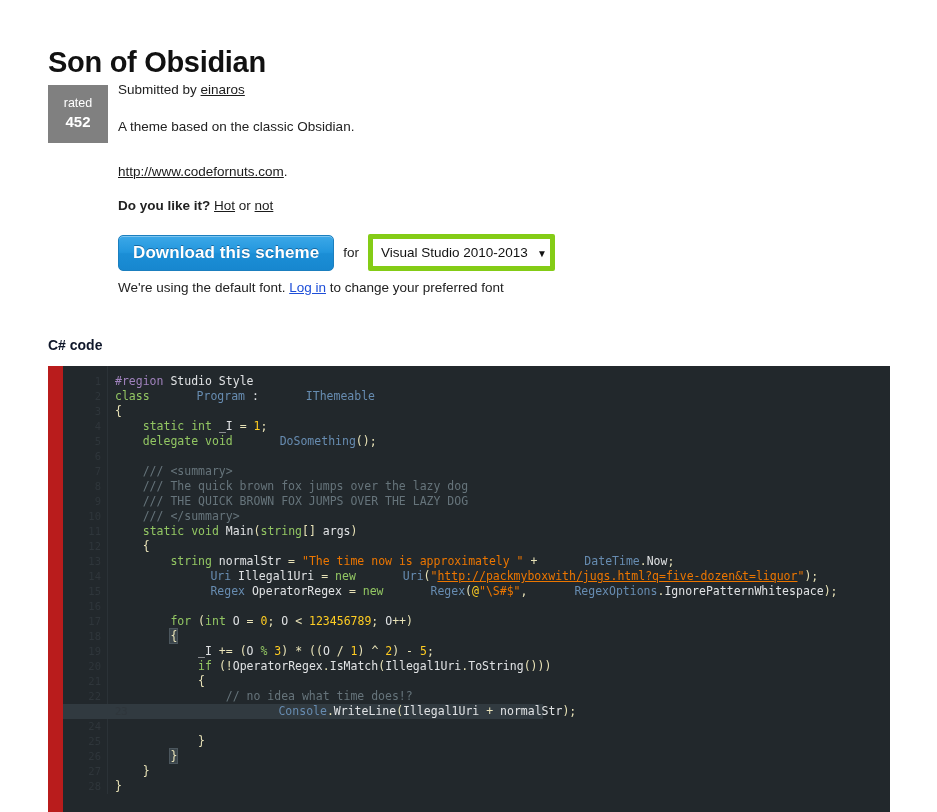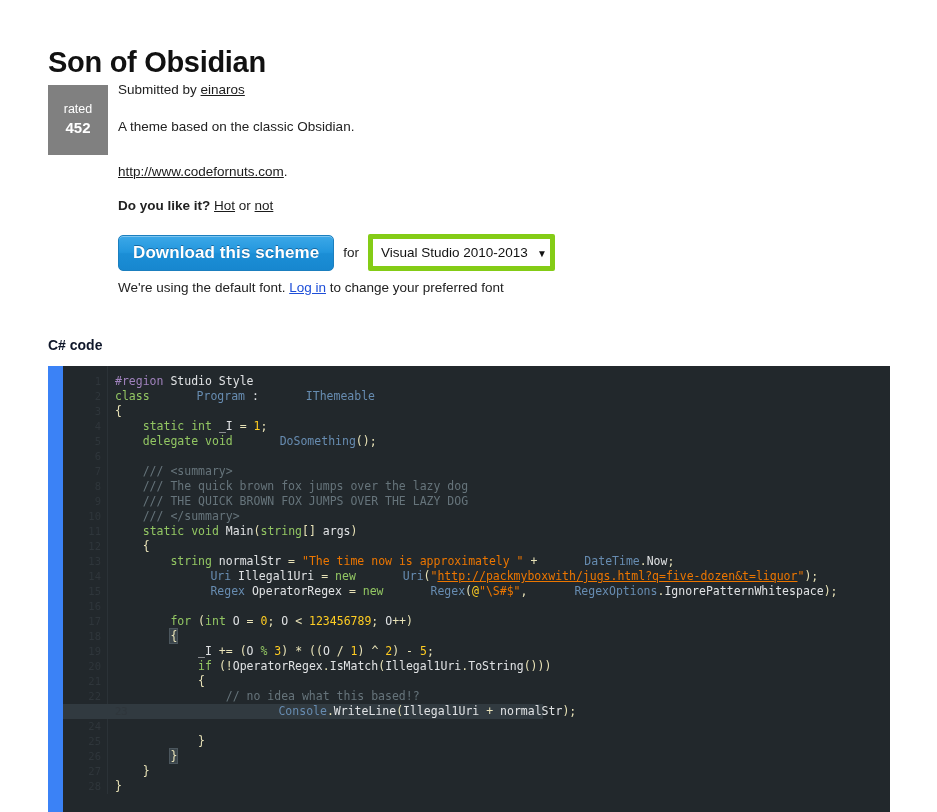--- a/index.html
+++ b/index.html
@@ -15,21 +15,21 @@
   
   .scheme-title {
     position: absolute; left: 48px; top: 25px;
     font-size: 29px; font-weight: bold; color: #111; letter-spacing: -0.3px;
     line-height: 36px;
   }
 
   
   .rating-badge {
     position: absolute; left: 48px; top: 85px;
-    width: 60px; height: 70px;
+    width: 60px; height: 58px;
     background: #808080; color: #ffffff;
     display: flex; flex-direction: column; align-items: center; justify-content: center;
     line-height: 1.35;
   }
   .rating-badge .rl { font-size: 12.5px; }
   .rating-badge .rv { font-size: 15px; font-weight: bold; }
 
   
   .meta { position: absolute; left: 118px; top: 80px; width: 660px; }
   .meta p { margin: 0 0 14px 0; font-size: 13.5px; color: #222; line-height: 1.5; }
@@ -78,21 +78,21 @@
   .font-note a { color: #1d4ed8; }
 
   
   .code-label {
     position: absolute; left: 48px; top: 337px;
     font-size: 14px; font-weight: bold; color: #0f172a;
   }
   .code-outer {
     position: absolute; left: 48px; top: 366px;
     width: 842px; height: 446px;
-    background: #3b82f6;
+    background: #b91c1c;
     overflow: hidden;
   }
   .code-block {
     position: absolute; left: 15px; top: 0;
     width: 827px; height: 446px;
     background: #22282c;
     overflow: hidden;
   }
   .code-inner {
     position: relative;
@@ -221,21 +221,21 @@
         <div class="cline"><span class="gutter">17</span><span class="txt"><span class="t-plain">        </span><span class="t-kw">for</span><span class="t-plain"> </span><span class="t-punct">(</span><span class="t-kw">int</span><span class="t-plain"> O </span><span class="t-op">=</span><span class="t-plain"> </span><span class="t-num">0</span><span class="t-punct">;</span><span class="t-plain"> O </span><span class="t-op">&lt;</span><span class="t-plain"> </span><span class="t-num">123456789</span><span class="t-punct">;</span><span class="t-plain"> O</span><span class="t-op">++</span><span class="t-punct">)</span></span></div>
 
         <div class="cline"><span class="gutter">18</span><span class="txt"><span class="t-plain">        </span><span class="t-punct brace-match">{</span></span></div>
 
         <div class="cline"><span class="gutter">19</span><span class="txt"><span class="t-plain">            _I </span><span class="t-op">+=</span><span class="t-plain"> </span><span class="t-punct">(</span><span class="t-plain">O </span><span class="t-kw">%</span><span class="t-plain"> </span><span class="t-num">3</span><span class="t-punct">)</span><span class="t-plain"> </span><span class="t-op">*</span><span class="t-plain"> </span><span class="t-punct">((</span><span class="t-plain">O </span><span class="t-op">/</span><span class="t-plain"> </span><span class="t-num">1</span><span class="t-punct">)</span><span class="t-plain"> </span><span class="t-op">^</span><span class="t-plain"> </span><span class="t-num">2</span><span class="t-punct">)</span><span class="t-plain"> </span><span class="t-op">-</span><span class="t-plain"> </span><span class="t-num">5</span><span class="t-punct">;</span></span></div>
 
         <div class="cline"><span class="gutter">20</span><span class="txt"><span class="t-plain">            </span><span class="t-kw">if</span><span class="t-plain"> </span><span class="t-punct">(</span><span class="t-op">!</span><span class="t-plain">OperatorRegex</span><span class="t-punct">.</span><span class="t-plain">IsMatch</span><span class="t-punct">(</span><span class="t-plain">Illegal1Uri</span><span class="t-punct">.</span><span class="t-plain">ToString</span><span class="t-punct">()))</span></span></div>
 
         <div class="cline"><span class="gutter">21</span><span class="txt"><span class="t-plain">            </span><span class="t-punct">{</span></span></div>
 
-        <div class="cline"><span class="gutter">22</span><span class="txt t-cmt">                // no idea what this based!?</span></div>
+        <div class="cline"><span class="gutter">22</span><span class="txt t-cmt">                // no idea what time does!?</span></div>
 
         <div class="cline hl"><span class="gutter">23</span><span class="txt"><span class="t-plain">                </span><span class="t-type">Console</span><span class="t-punct">.</span><span class="t-plain">WriteLine</span><span class="t-punct">(</span><span class="t-plain">Illegal1Uri</span><span class="t-plain"> </span><span class="t-op">+</span><span class="t-plain"> normalStr</span><span class="t-punct">);</span></span></div>
 
         <div class="cline"><span class="gutter">24</span><span class="txt"> </span></div>
 
         <div class="cline"><span class="gutter">25</span><span class="txt"><span class="t-plain">            </span><span class="t-punct">}</span></span></div>
 
         <div class="cline"><span class="gutter">26</span><span class="txt"><span class="t-plain">        </span><span class="t-punct brace-match">}</span></span></div>
 
         <div class="cline"><span class="gutter">27</span><span class="txt"><span class="t-plain">    </span><span class="t-punct">}</span></span></div>

